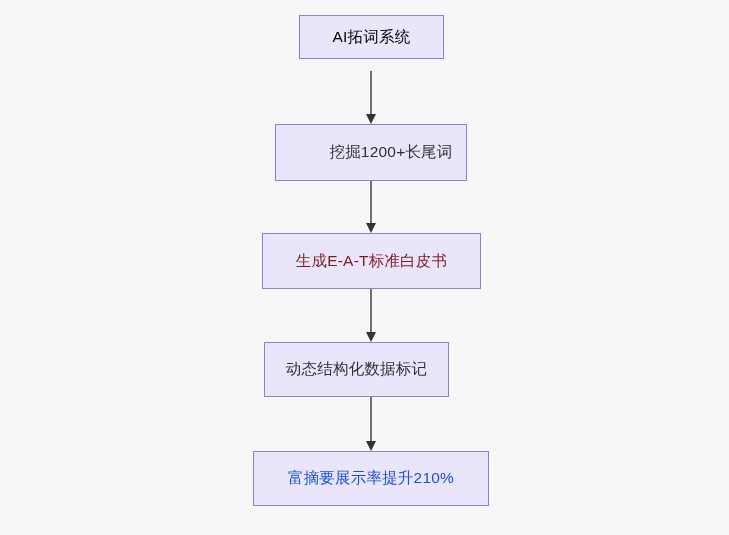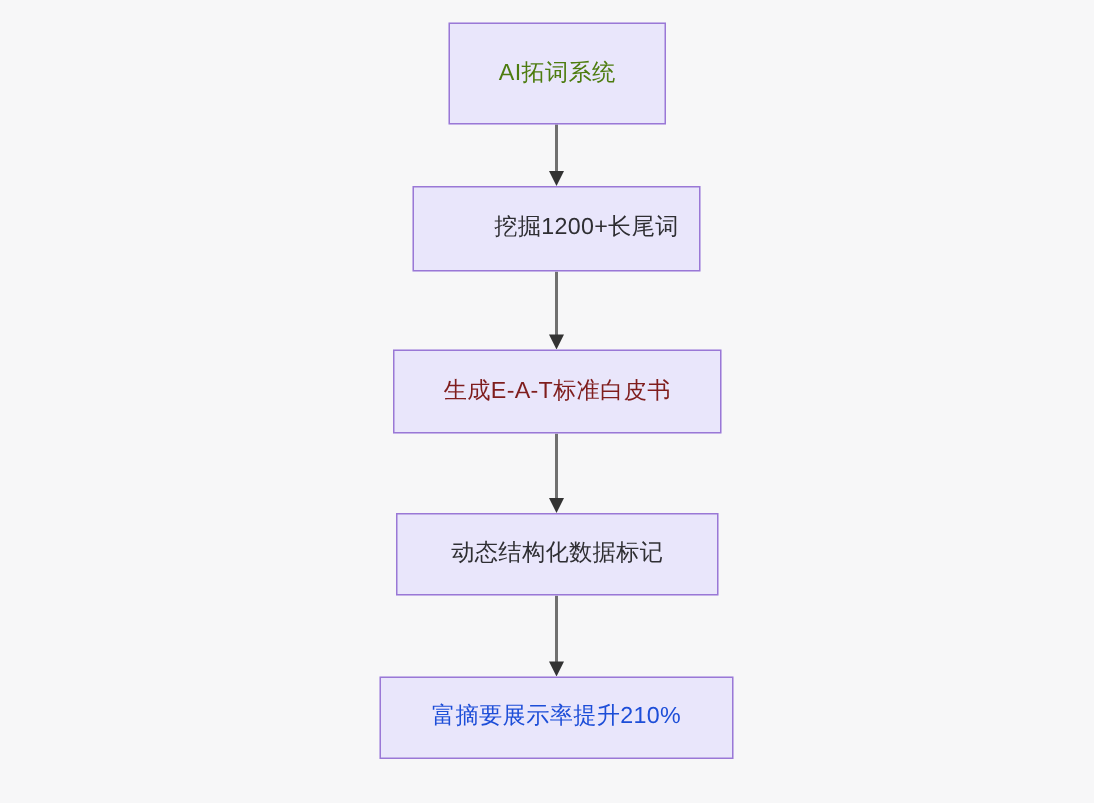--- a/index.html
+++ b/index.html
@@ -67,28 +67,28 @@
         <line x1="8" y1="0" x2="8" y2="45" stroke="#707070" stroke-width="2"></line>
         <path d="M 3 43 L 13 43 L 8 53 Z" fill="#333333"></path>
       </svg>
     </div>
     <div class="edge" style="left: 363px; top: 397px; width: 16px; height: 54px;">
       <svg width="16" height="54" viewBox="0 0 16 54">
         <line x1="8" y1="0" x2="8" y2="46" stroke="#707070" stroke-width="2"></line>
         <path d="M 3 44 L 13 44 L 8 54 Z" fill="#333333"></path>
       </svg>
     </div>
-    <div class="node" style="left: 299px; top: 15px; width: 145px; height: 68px; background: rgb(233, 230, 251); border-color: rgb(154, 120, 214); color: #4d7c0f;">
+    <div class="node" style="left: 299px; top: 15px; width: 145px; height: 44px; background: rgb(233, 230, 251); border-color: rgb(154, 120, 214); color: #000000;">
       <span class="node-label">AI拓词系统</span>
     </div>
     <div class="node" style="left: 275px; top: 124px; width: 192px; height: 57px; background: rgb(233, 230, 251); border-color: rgb(154, 120, 214); color: rgb(47, 47, 51); padding-left: 40px;">
       <span class="node-label">挖掘1200+长尾词</span>
     </div>
     <div class="node" style="left: 262px; top: 233px; width: 219px; height: 56px; background: rgb(233, 230, 251); border-color: rgb(154, 120, 214); color: #7f1d1d;">
       <span class="node-label">生成E-A-T标准白皮书</span>
     </div>
-    <div class="node" style="left: 264px; top: 342px; width: 215px; height: 55px; background: rgb(233, 230, 251); border-color: rgb(154, 120, 214); color: rgb(47, 47, 51);">
+    <div class="node" style="left: 264px; top: 342px; width: 185px; height: 55px; background: rgb(233, 230, 251); border-color: rgb(154, 120, 214); color: rgb(47, 47, 51);">
       <span class="node-label">动态结构化数据标记</span>
     </div>
     <div class="node" style="left: 253px; top: 451px; width: 236px; height: 55px; background: rgb(233, 230, 251); border-color: rgb(154, 120, 214); color: #1d4ed8;">
       <span class="node-label">富摘要展示率提升210%</span>
     </div>
   </div>
 
 </body></html>

